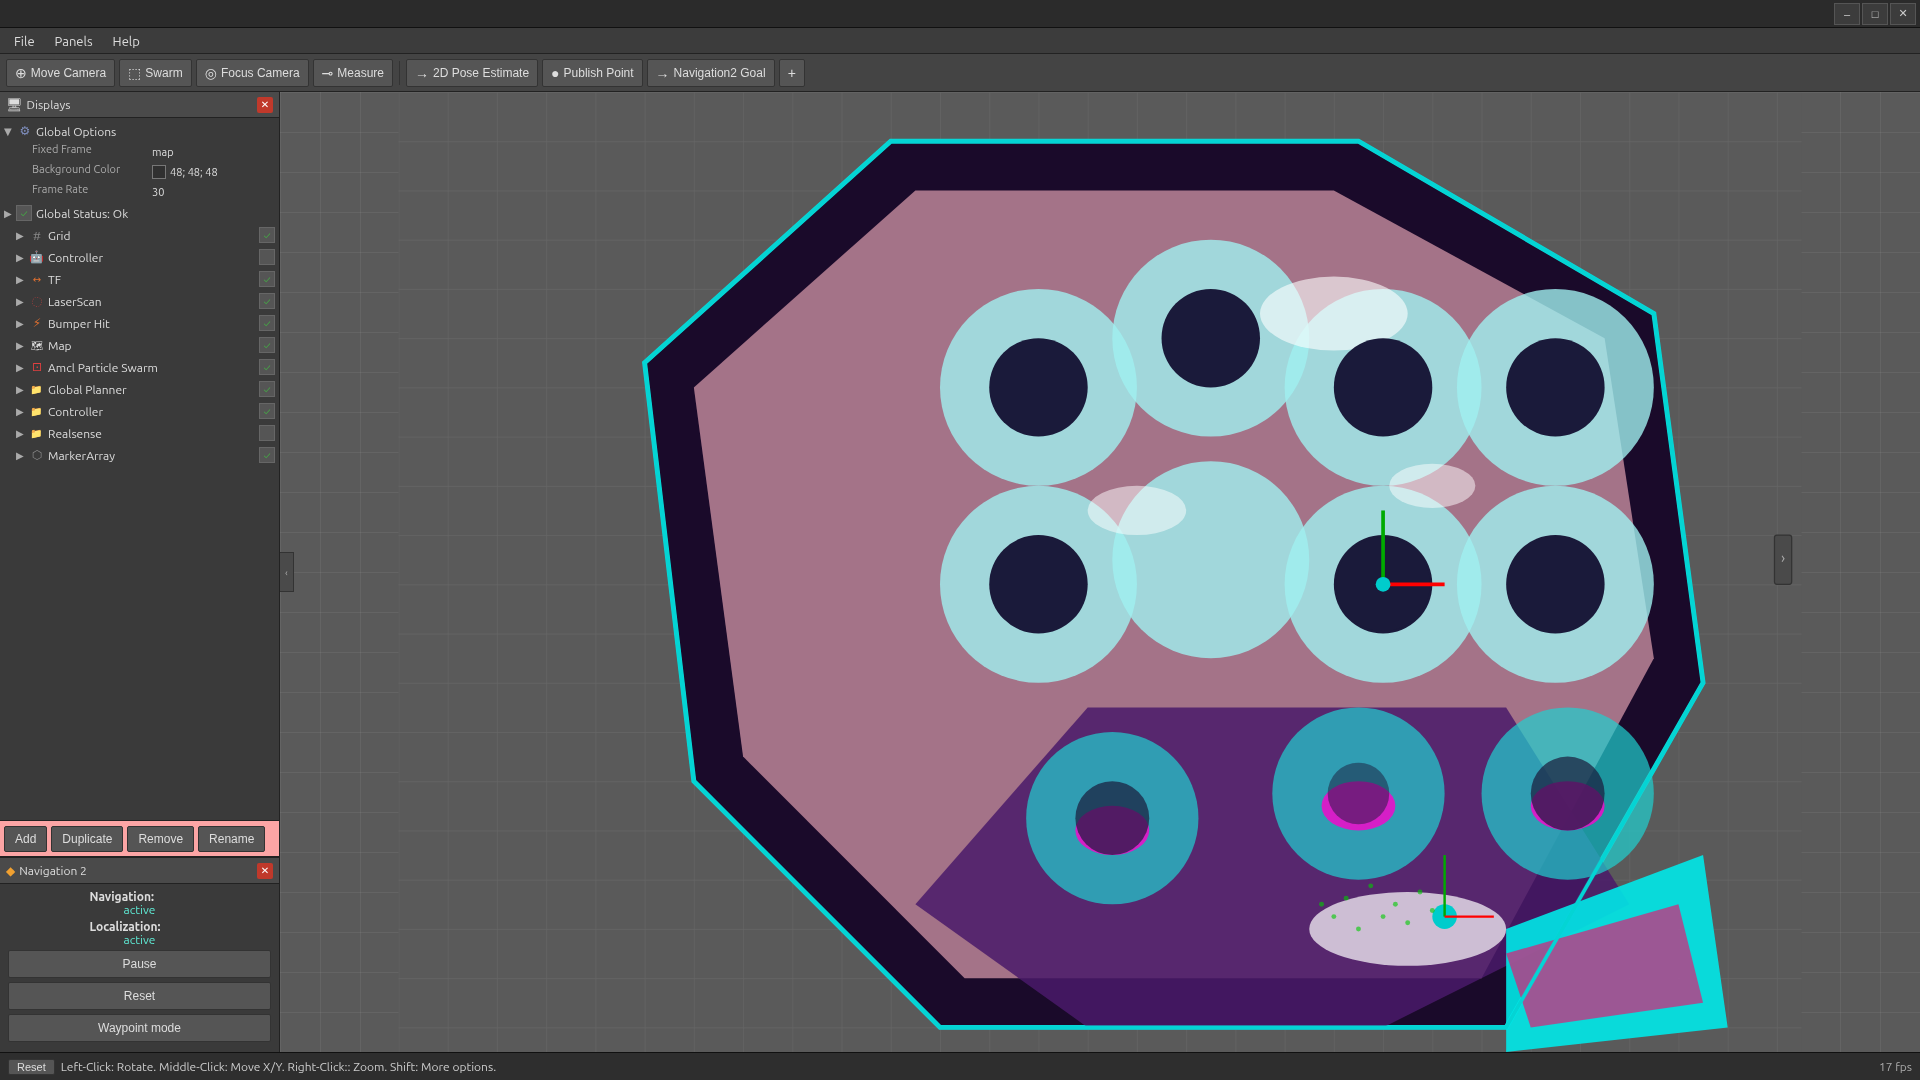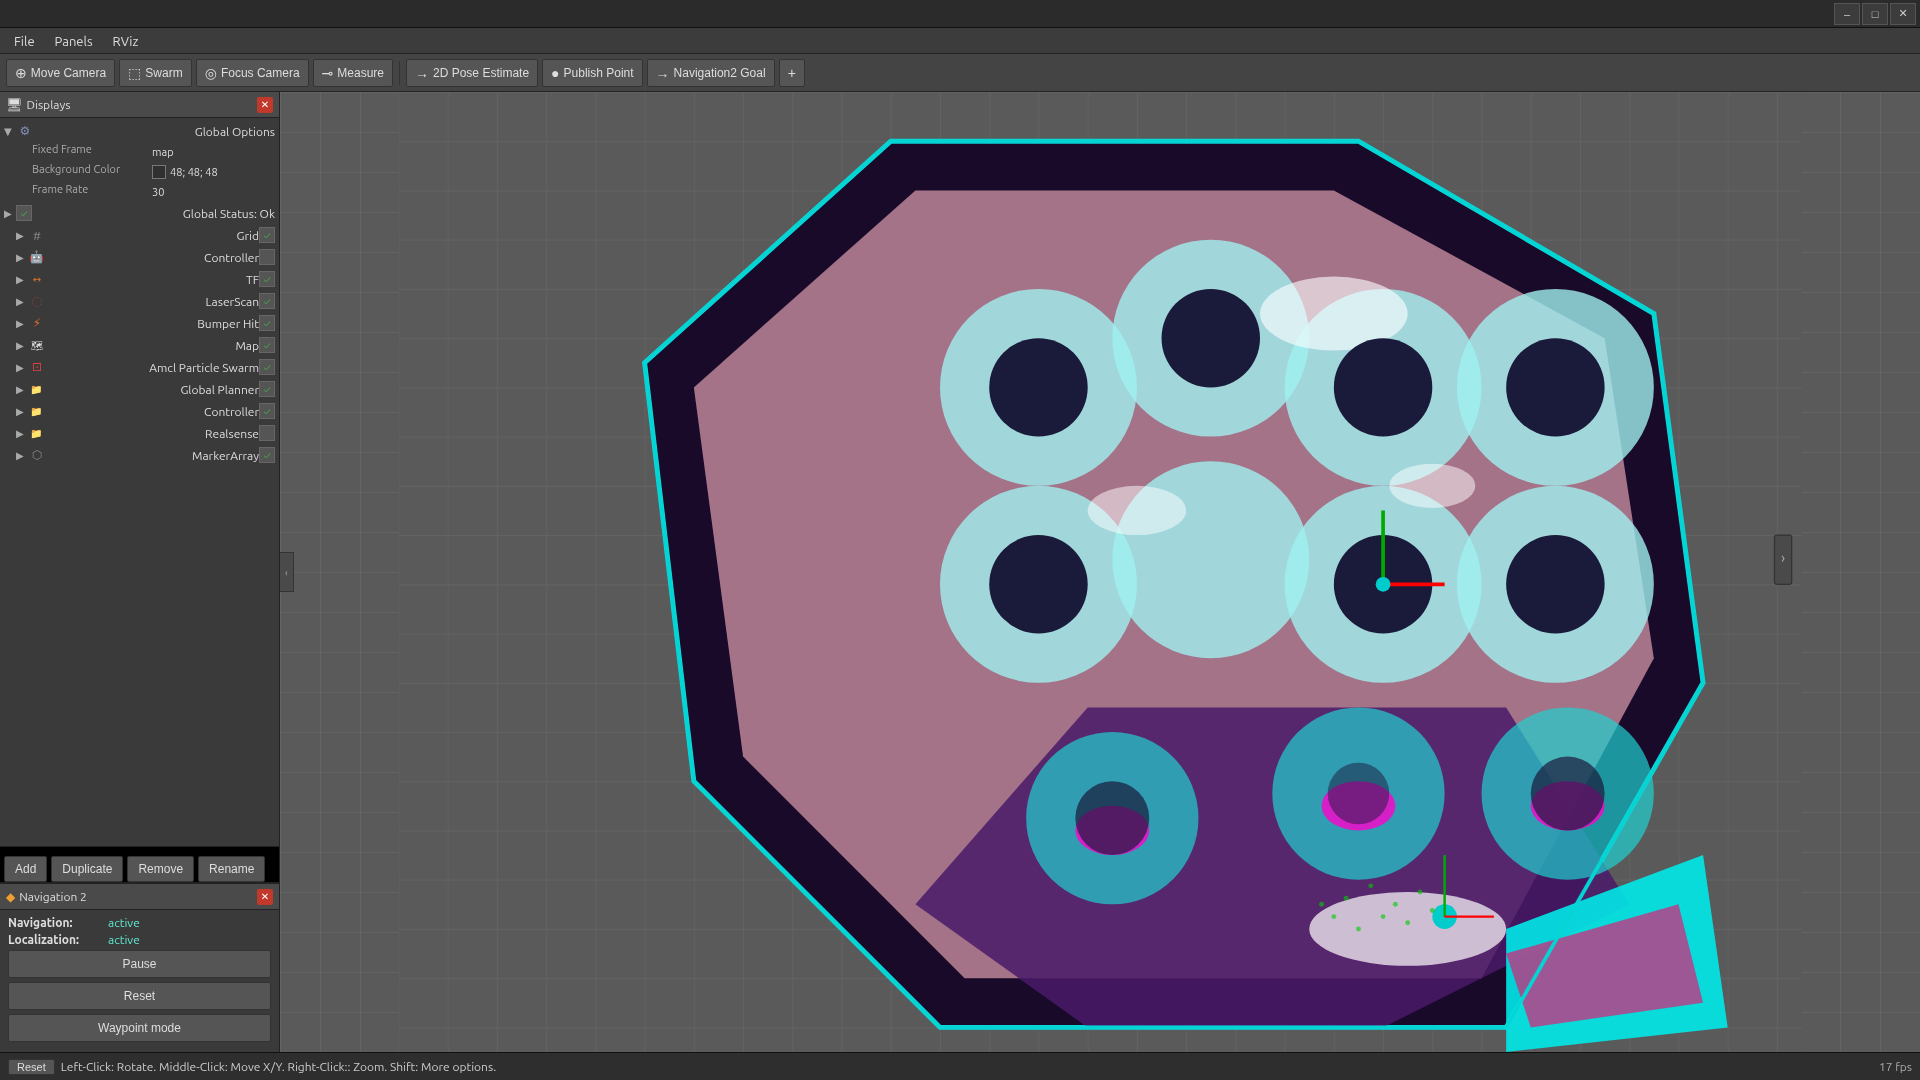--- a/index.html
+++ b/index.html
@@ -181,21 +181,20 @@
       width: 18px;
       font-size: 12px;
       flex-shrink: 0;
       text-align: center;
     }
     .display-label {
       flex: 1;
       font-size: 12px;
       color: #ddd;
       padding-left: 2px;
-      text-align: right;
     }
     .display-check {
       width: 16px;
       height: 16px;
       border: 1px solid #666;
       background: #555;
       display: flex;
       align-items: center;
       justify-content: center;
       font-size: 10px;
@@ -227,24 +226,24 @@
       width: 14px;
       height: 14px;
       border: 1px solid #777;
       display: inline-block;
     }
 
     
     #displays-buttons {
       height: 36px;
       display: flex;
-      align-items: flex-end;
+      align-items: center;
       gap: 4px;
       padding: 0 4px;
-      background: #000000;
+      background: #fca5a5;
       border-top: 1px solid #222;
     }
     .disp-btn {
       height: 26px;
       padding: 2px 10px;
       background: #555;
       border: 1px solid #333;
       color: #ddd;
       font-size: 12px;
       cursor: pointer;
@@ -276,20 +275,21 @@
       color: #f0a030;
       font-size: 12px;
     }
     #nav2-content {
       padding: 6px 8px;
     }
     .nav2-row {
       display: flex;
       align-items: center;
       margin-bottom: 4px;
+      flex-direction: column;
     }
     .nav2-row-label {
       width: 100px;
       font-size: 12px;
       color: #ddd;
       font-weight: bold;
     }
     .nav2-status {
       font-size: 12px;
     }
@@ -391,21 +391,21 @@
   <div id="window-controls">
     <button class="win-btn">–</button>
     <button class="win-btn">□</button>
     <button class="win-btn close">✕</button>
   </div>
 </div>
 
 <div id="menu-bar">
 <div class="menu-item">File</div>
     <div class="menu-item">Panels</div>
-    <div class="menu-item">RViz</div>
+    <div class="menu-item">Help</div>
   </div>
 
 <div id="toolbar">
 <button class="toolbar-btn">
       <span class="toolbar-icon">⊕</span>
       <span>Move Camera</span>
     </button>
     <button class="toolbar-btn">
       <span class="toolbar-icon">⬚</span>
       <span>Swarm</span>

